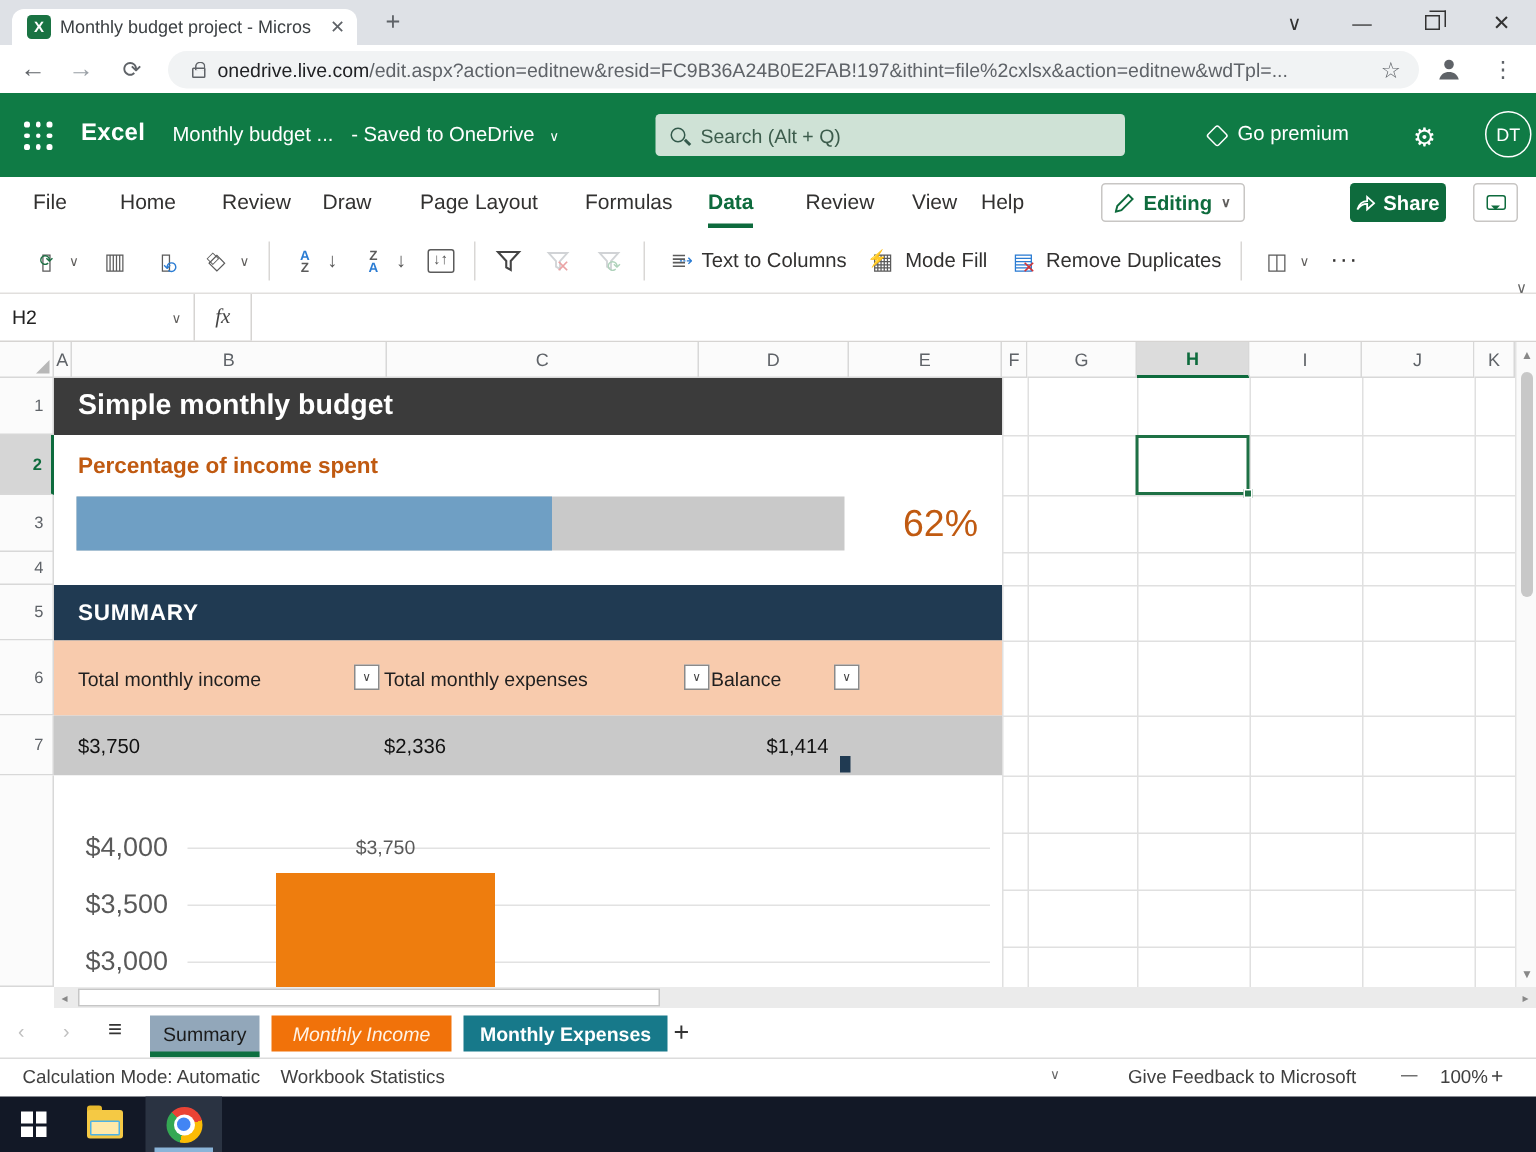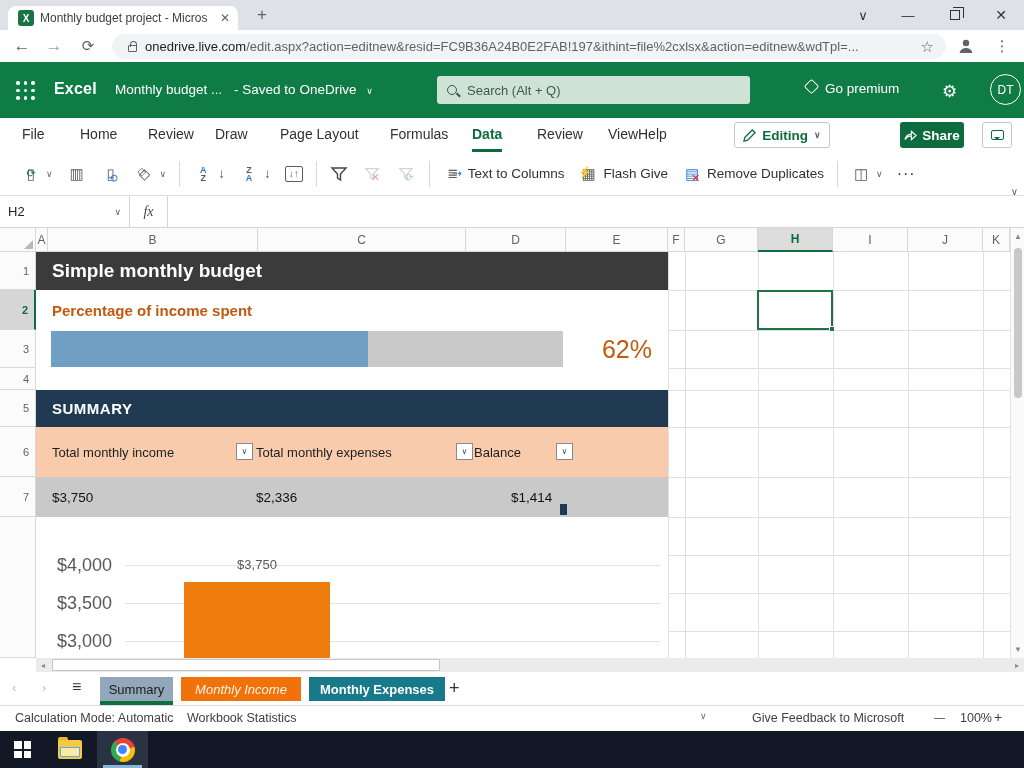--- a/index.html
+++ b/index.html
@@ -28,21 +28,21 @@
   
   #xl-header { position:absolute; left:0; top:62px; width:1024px; height:56px; background:#0f7b45; color:#fff; }
   #waffle { position:absolute; left:16px; top:19px; width:20px; height:20px; display:grid; grid-template-columns:repeat(3,1fr); gap:3px; }
   #waffle i { width:3.5px; height:3.5px; background:#fff; border-radius:50%; }
   .xl-app { position:absolute; left:54px; top:18px; font-size:16px; font-weight:bold; letter-spacing:.2px; }
   .xl-doc { position:absolute; left:115px; top:20px; font-size:13.5px; }
   #xl-search { position:absolute; left:437px; top:14px; width:313px; height:28px; background:#cfe2d6; border-radius:3px; display:flex; align-items:center; padding:0 10px; }
   #xl-search .mag { width:10px; height:10px; border:1.6px solid #33594b; border-radius:50%; position:relative; margin-right:10px; }
   #xl-search .mag:before { content:""; position:absolute; left:8px; top:8px; width:5px; height:1.6px; background:#33594b; transform:rotate(45deg); }
   #xl-search span { color:#3c5c4c; font-size:13px; }
-  .premium { position:absolute; left:806px; top:19px; display:flex; align-items:flex-start; gap:8px; font-size:13.5px; }
+  .premium { position:absolute; left:806px; top:19px; display:flex; align-items:flex-end; gap:8px; font-size:13.5px; }
   .gem { width:11px; height:11px; border:1.4px solid #fff; transform:rotate(45deg); border-radius:2px; }
   .gear { position:absolute; left:942px; top:19px; font-size:17px; }
   .avatar { position:absolute; left:990px; top:12px; width:31px; height:31px; border:1.5px solid #fff; border-radius:50%; display:flex; align-items:center; justify-content:center; font-size:12px; }
 
   
   #ribbon-tabs { position:absolute; left:0; top:118px; width:1024px; height:34px; background:#fff; }
   .rtab { position:absolute; top:0; height:34px; line-height:33px; font-size:14px; color:#323130; cursor:pointer; }
   .rtab.active { color:#0e6b3d; font-weight:bold; border-bottom:3px solid #0e6b3d; }
   .edit-btn { position:absolute; left:734px; top:4px; width:96px; height:26px; border:1px solid #c8c6c4; border-radius:3px; display:flex; align-items:center; justify-content:center; gap:6px; color:#0e6b3d; font-size:13.5px; font-weight:600; }
   .share-btn { position:absolute; left:900px; top:4px; width:64px; height:26px; background:#0e6b3d; border-radius:3px; color:#fff; font-size:13.5px; font-weight:600; display:flex; align-items:center; justify-content:center; gap:5px; }
@@ -199,21 +199,21 @@
   <div id="ribbon-tabs">
     <span class="rtab" style="left:22px;">File</span>
     <span class="rtab" style="left:80px;">Home</span>
     <span class="rtab" style="left:148px;">Review</span>
     <span class="rtab" style="left:215px;">Draw</span>
     <span class="rtab" style="left:280px;">Page Layout</span>
     <span class="rtab" style="left:390px;">Formulas</span>
     <span class="rtab active" style="left:472px;">Data</span>
     <span class="rtab" style="left:537px;">Review</span>
     <span class="rtab" style="left:608px;">View</span>
-    <span class="rtab" style="left:638px;">Help</span>
+    <span class="rtab" style="left:654px;">Help</span>
     <div class="edit-btn">
       <svg width="13" height="13" viewBox="0 0 14 14">
           <path d="M1 13l1-4 8-8 3 3-8 8z" fill="none" stroke="#0e6b3d" stroke-width="1.4"></path>
         </svg>
       <span>Editing</span>
       <span class="chev">∨</span>
     </div>
     <div class="share-btn">
       <svg width="13" height="12" viewBox="0 0 14 12">
           <path d="M1 11c1-4 4-6 7-6V2l5 4.5L8 11V7C5 7 3 8 1 11z" fill="none" stroke="#fff" stroke-width="1.3"></path>
@@ -280,21 +280,21 @@
           <span class="ov" style="color:#4f9d69;left:9px;top:7px;">⟳</span>
         </span>
     </div>
     <span class="tsep"></span>
     <div class="tbtn">
       <span class="gly" style="font-size:13px;">≣<span class="ov" style="color:#2b7cd3;left:10px;">⇢</span></span>
       <span>Text to Columns</span>
     </div>
     <div class="tbtn">
       <span class="gly">▦<span class="ov" style="color:#ffb900;left:0;top:2px;font-weight:bold;">⚡</span></span>
-      <span>Flash Give</span>
+      <span>Mode Fill</span>
     </div>
     <div class="tbtn">
       <span class="gly" style="color:#2b7cd3;">▤<span class="ov" style="color:#d13438;left:9px;top:8px;">✕</span></span>
       <span>Remove Duplicates</span>
     </div>
     <span class="tsep"></span>
     <div class="tbtn">
       <span class="gly">◫</span>
       <span class="chev">∨</span>
     </div>

